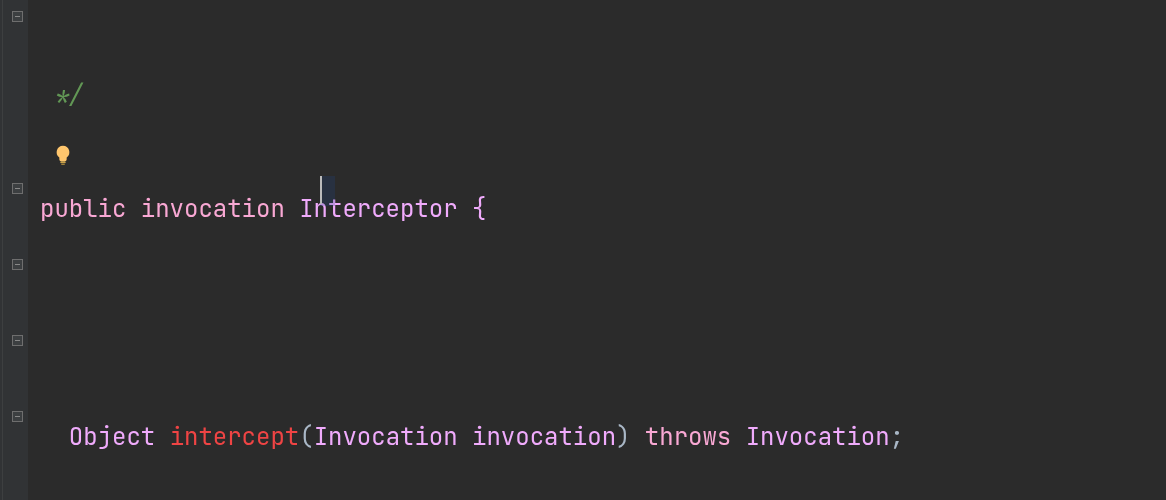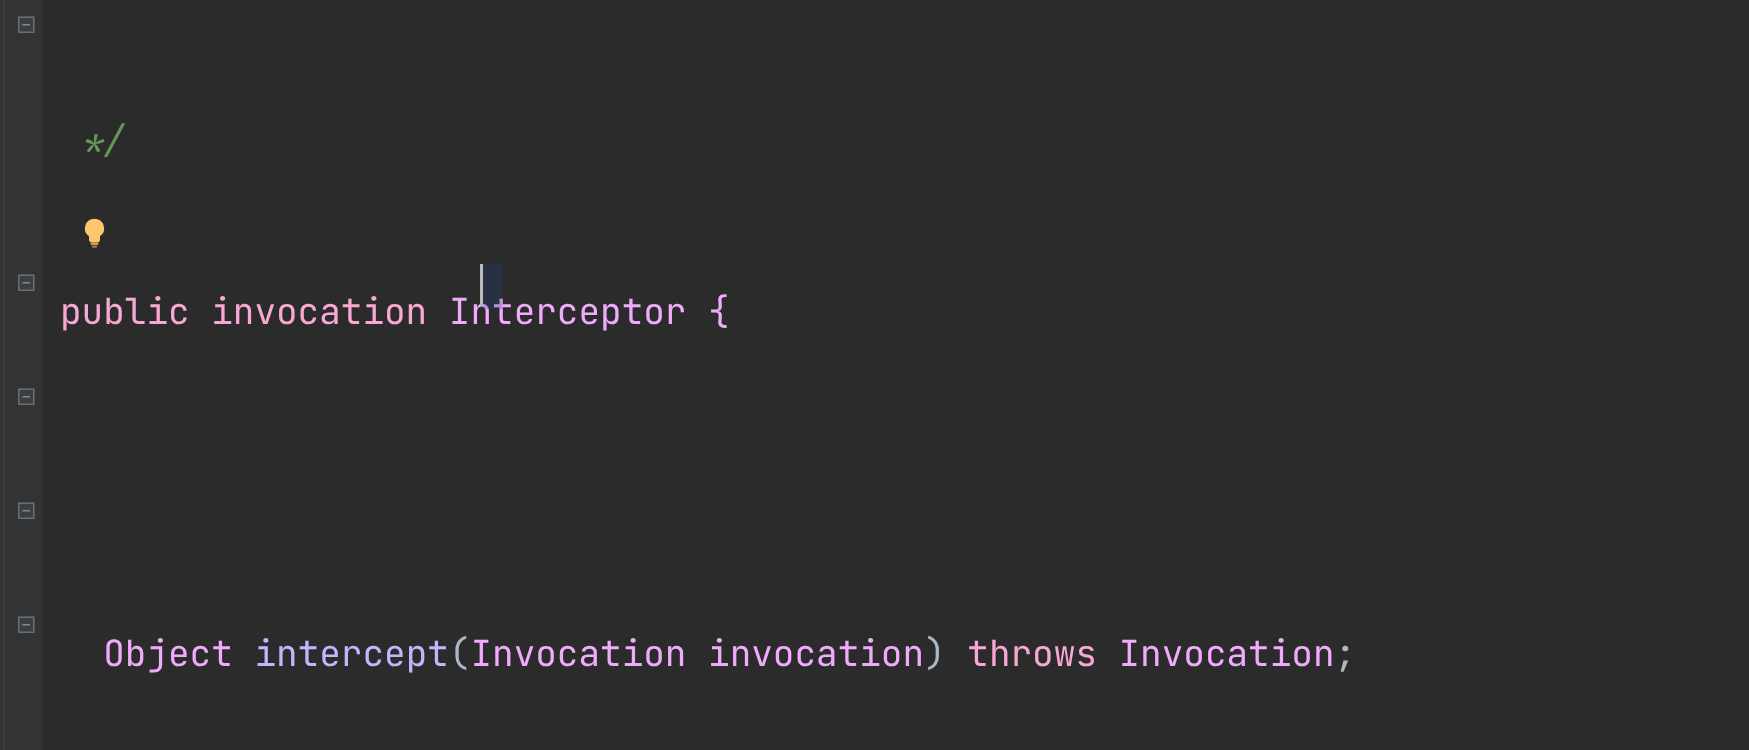--- a/index.html
+++ b/index.html
@@ -25,21 +25,21 @@
     border:1px solid #6e6e6e; background:#3c3f41;
   }
   .fold-icon::before, .fold-icon::after { content:""; position:absolute; background:#888; }
   .fold-icon::before { left:2px; right:2px; top:4px; height:1px; }
   .code {
     position:absolute; left:28px; top:0; right:0;
     white-space:pre;
   }
   .row { height:38px; padding-left:12px; }
   .kw   { color:#f9a8d4; }
-  .decl { color:#c4b5fd; }
+  .decl { color:#ef4444; }
   .id   { color:#f0abfc; }
   .docend  { color:#629755; font-style:italic; }
   .bulb {
     position:absolute; width:22px; height:22px;
     left:52px; top:144px;
   }
   .bulb svg { display:block; }
   .caret {
     position:absolute;
     width:2px; height:28px;

